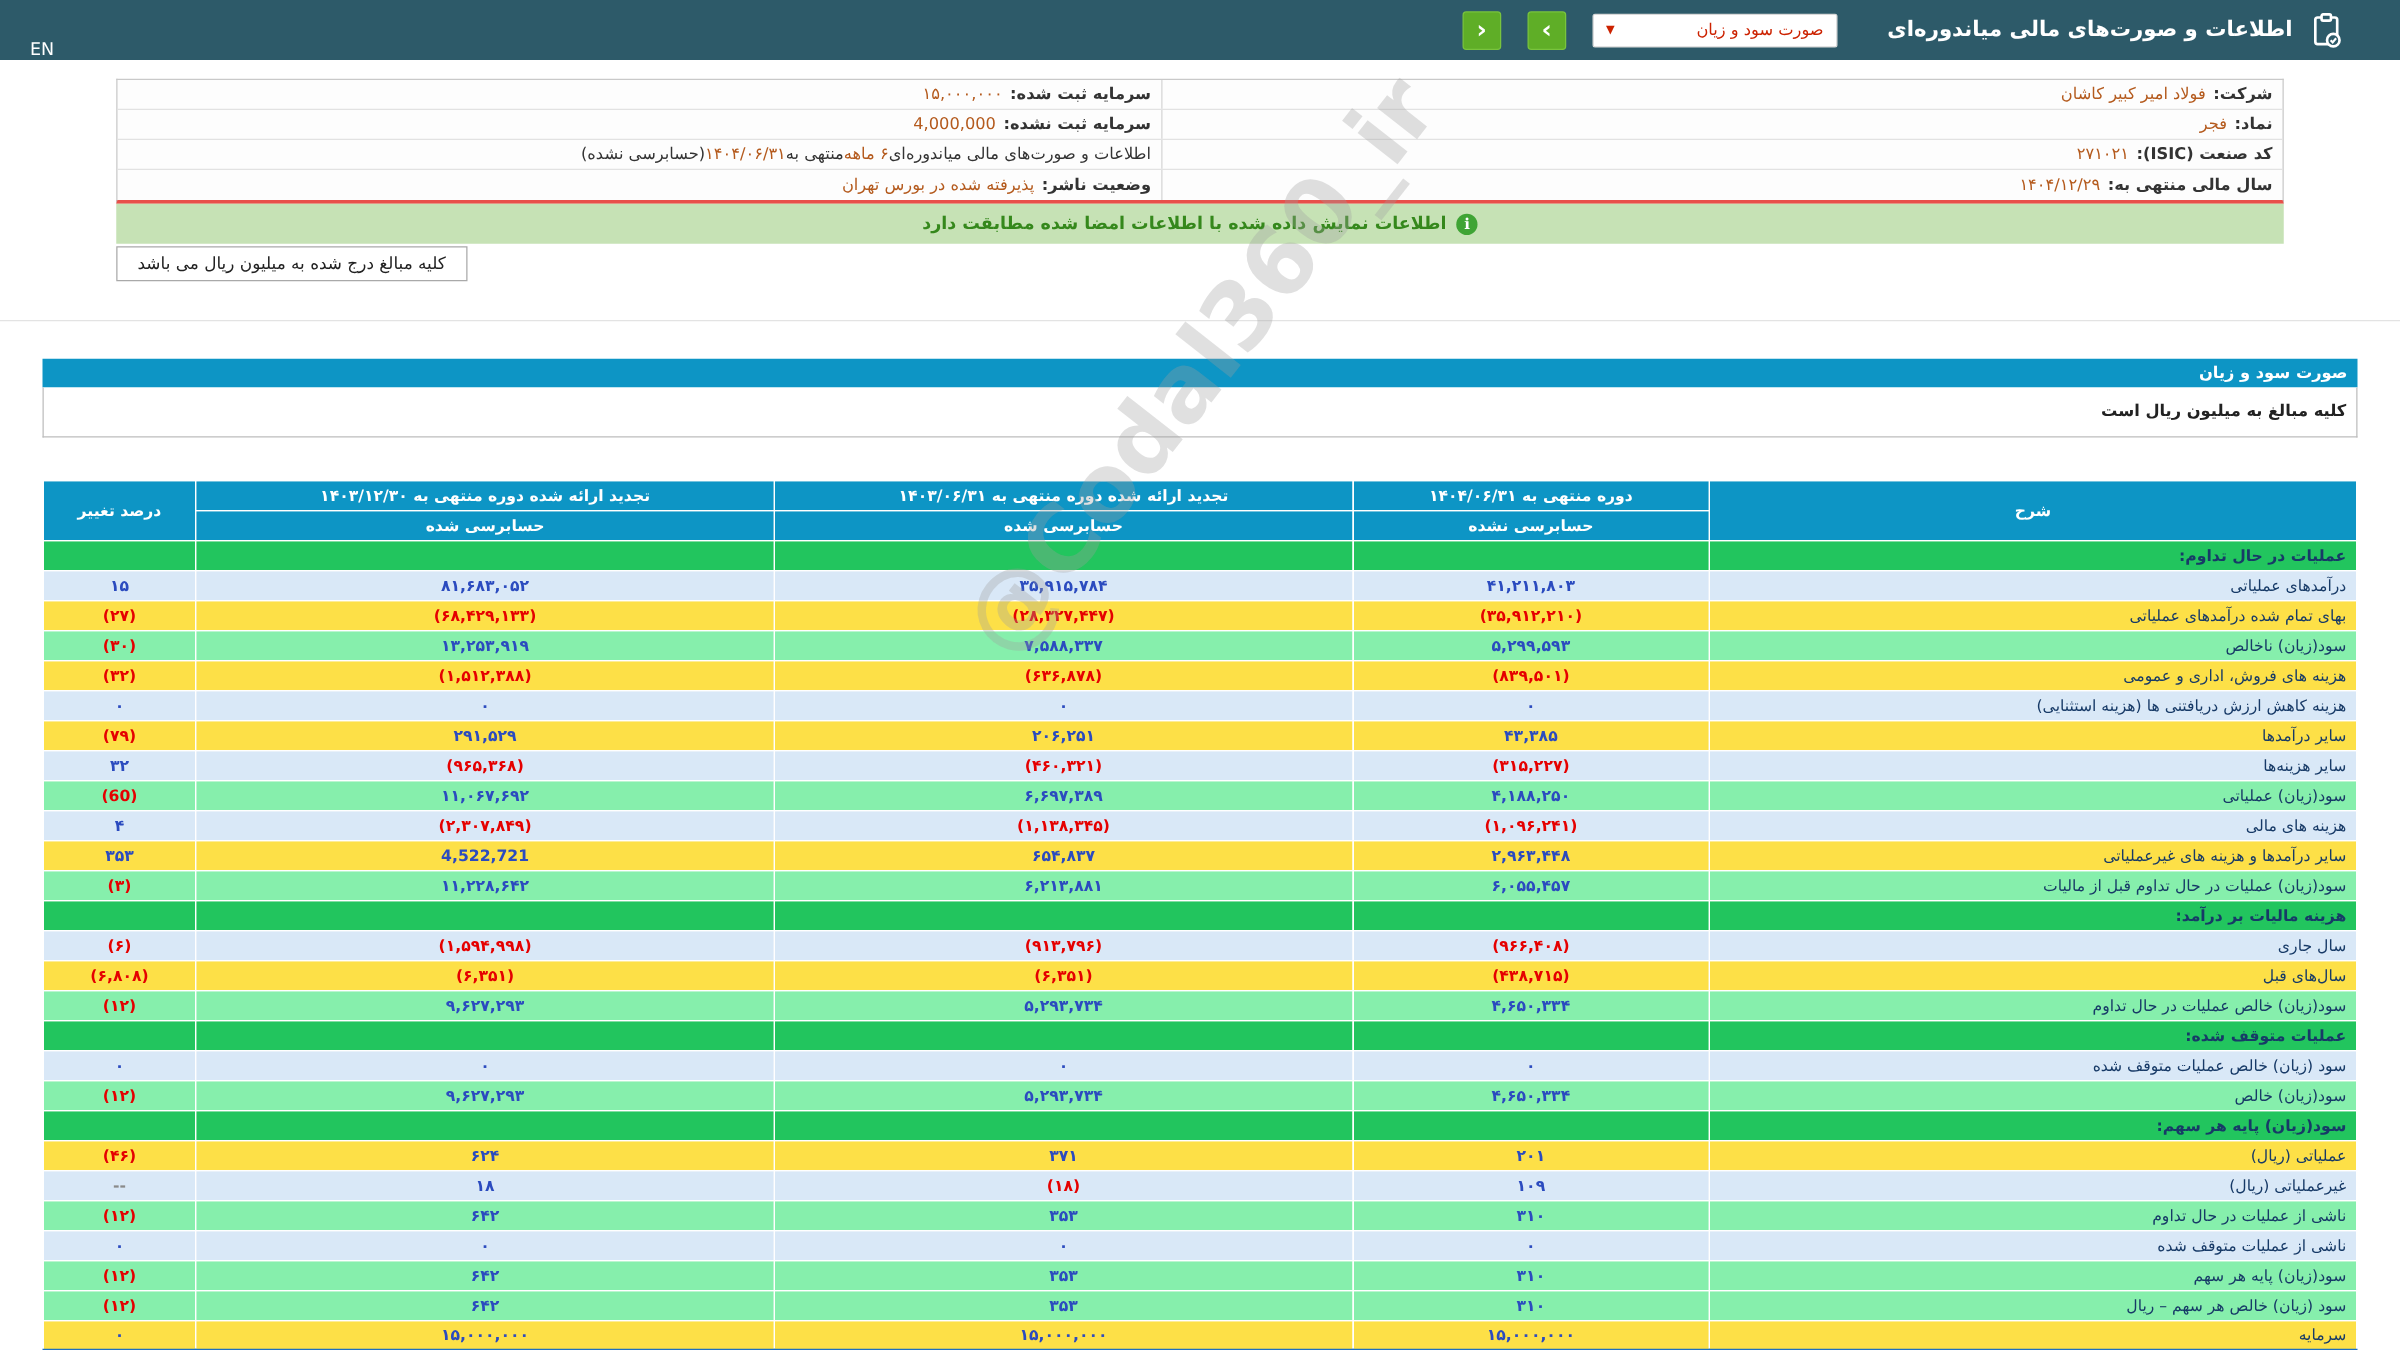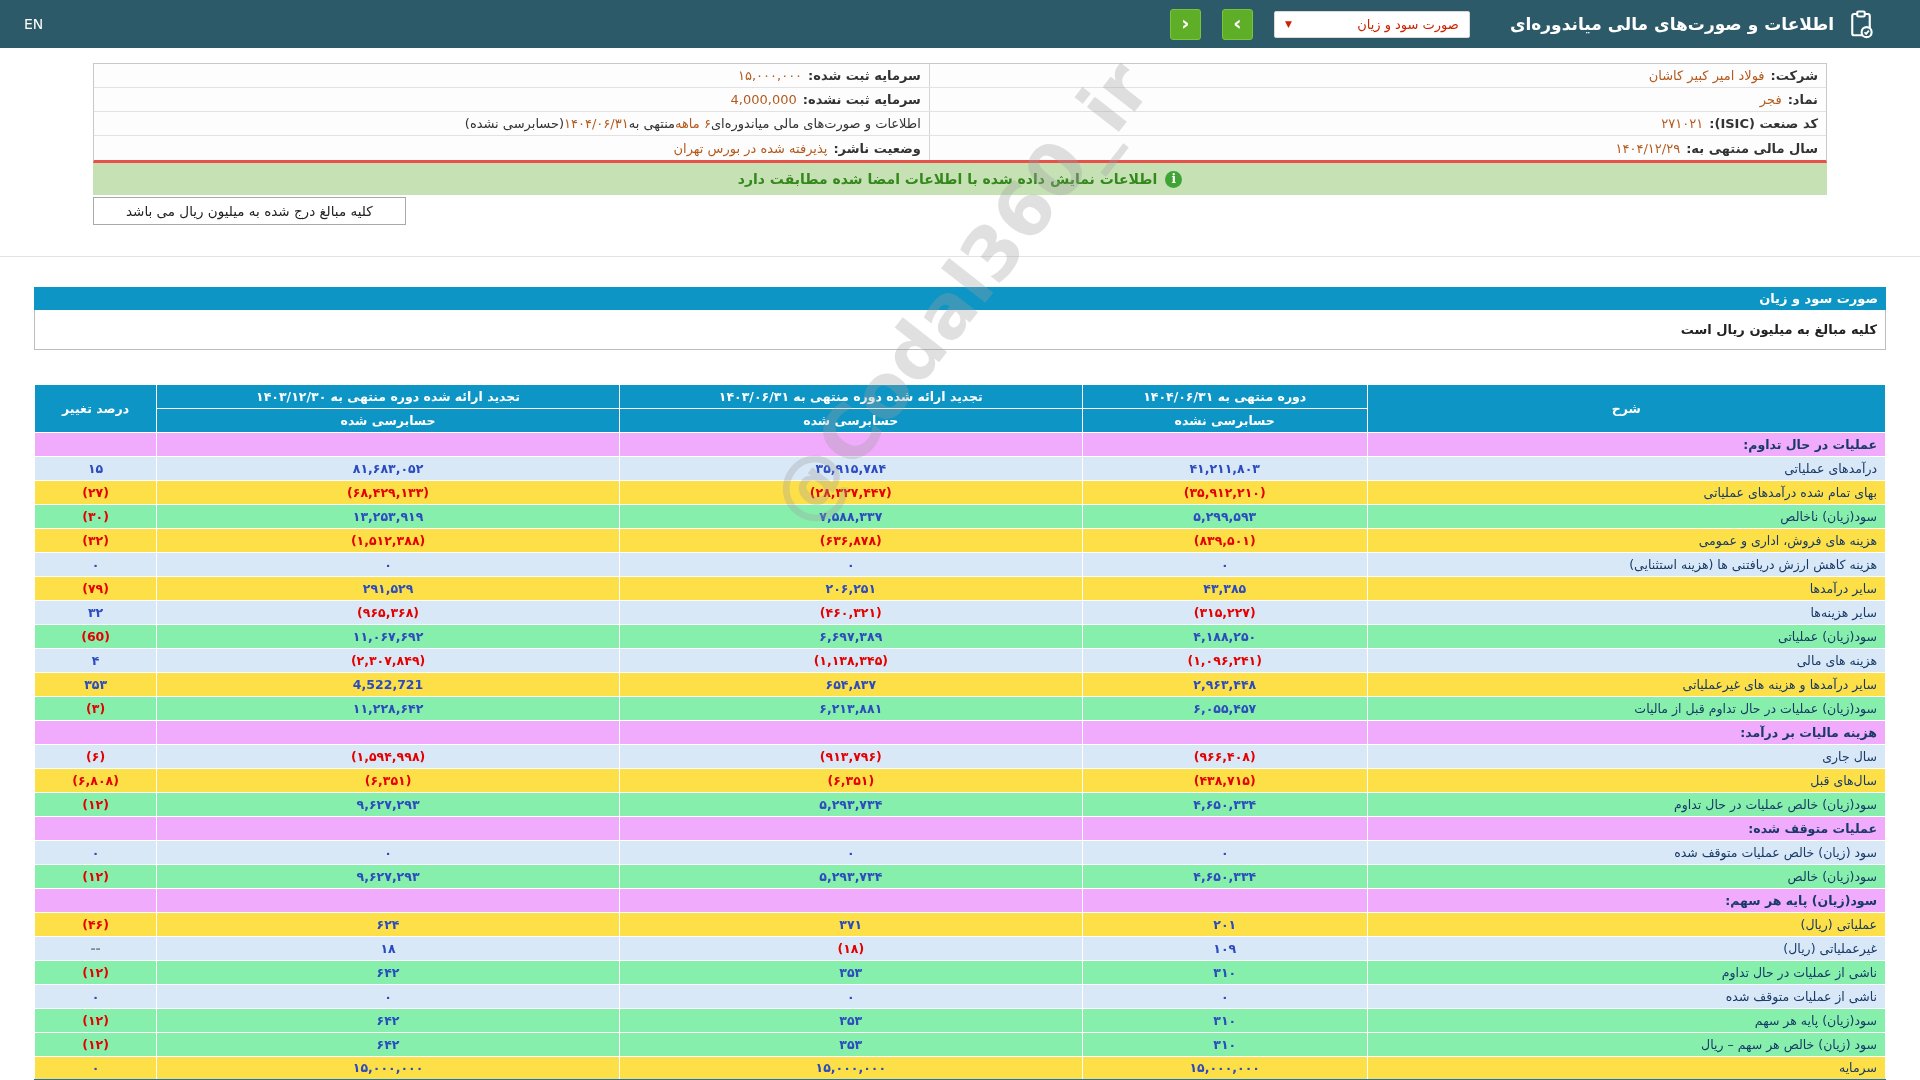--- a/index.html
+++ b/index.html
@@ -15,21 +15,21 @@
   .topbar-title { color:#fff; font-size:17px; font-weight:700; margin-left:14px; white-space:nowrap; }
   .stmt-dropdown { background:#fff; border:1px solid #d9d9d9; border-radius:2px;
                    width:196px; height:27px; margin-right:14px;
                    display:flex; align-items:center; justify-content:space-between;
                    padding:0 10px; cursor:pointer; }
   .stmt-dropdown .val { color:#cc2200; font-size:13px; white-space:nowrap; }
   .stmt-dropdown .caret { color:#cc2200; font-size:9px; }
   .nav-btn { width:31px; height:31px; background:#5fae27; border:1px solid #79c43d; border-radius:3px;
              color:#fff; font-size:20px; font-weight:700; line-height:27px; text-align:center;
              margin-right:9px; cursor:pointer; }
-  .lang-btn { position:absolute; left:24px; top:0; height:48px; display:flex; align-items:center;
+  .lang-btn { position:absolute; left:24px; top:16px; height:48px; display:flex; align-items:center;
               color:#fff; font-size:14px; cursor:pointer; }
 
   
   .info-wrap { margin:15px 93px 0 93px; border:1px solid #c9c9c9; border-bottom:3px solid #e8504a;
                background:#fdfdfd; }
   .info-row { display:flex; flex-direction:row; height:24px; border-bottom:1px solid #e2e2e2;
               font-size:13px; align-items:center; }
   .info-row:last-child { border-bottom:none; }
   .info-cell-r { width:51.8%; border-left:1px solid #d5d5d5; height:100%;
                  display:flex; align-items:center; justify-content:flex-start; padding:0 8px; }
@@ -42,21 +42,21 @@
   
   .banner { margin:0 93px; height:32px; background:#c6e2b5; display:flex; align-items:center;
             justify-content:center; gap:8px; }
   .banner-text { color:#35881c; font-size:14px; font-weight:700; }
   .info-badge { width:17px; height:17px; border-radius:50%; background:#3fa435; color:#fff;
                 font-size:12px; font-weight:700; text-align:center; line-height:17px;
                 font-family:"DejaVu Serif","Liberation Serif",serif; }
 
   
   .btn-line { margin:2px 93px 0 93px; text-align:left; }
-  .unit-btn { display:inline-block; border:1px solid #a9a9a9; background:#fff; padding:5px 32px;
+  .unit-btn { display:inline-block; border:1px solid #a9a9a9; background:#fff; padding:5px 16px;
               font-size:13.5px; color:#222; }
 
   .page-divider { margin-top:31px; border-top:1px solid #e3e3e3; width:100%; }
 
   
   .section-bar { margin:30px 34px 0 34px; height:23px; background:#0d95c5; color:#fff;
                  font-size:13px; font-weight:700; display:flex; align-items:center; padding:0 8px; }
   .unit-bar { margin:0 34px; height:40px; background:#fff; border:1px solid #bdbdbd; border-top:none;
               color:#222; font-size:13px; font-weight:700; display:flex; align-items:center; padding:0 8px; }
 
@@ -67,21 +67,21 @@
   table.main th, table.main td { border:1px solid #fff; height:24px; padding:1px 8px;
                                  font-size:12.5px; overflow:hidden; white-space:nowrap; }
   table.main thead th { background:#0d95c5; color:#fff; font-weight:700; text-align:center; }
   .c-label { text-align:right; color:#173a67; }
   .c-val { text-align:center; color:#2b4bbf; font-weight:700; direction:ltr; }
   .c-val.neg { color:#e50000; }
   .c-val.muted { color:#8a8a8a; }
   tr.row-blue td { background:#d9e8f7; }
   tr.row-gray td { background:#fde047; }
   tr.row-yellow td { background:#86efac; }
-  tr.row-section td { background:#f0abfc; }
+  tr.row-section td { background:#22c55e; }
   tr.row-section .c-label { font-weight:700; }
 
   
   .watermark { position:absolute; left:560px; top:250px; width:800px; pointer-events:none;
                transform:rotate(-52deg); transform-origin:center; color:rgba(160,160,160,0.32);
                font-size:74px; font-weight:700; text-align:center; direction:ltr; z-index:5; }
 </style>
 </head>
 <body>
 

